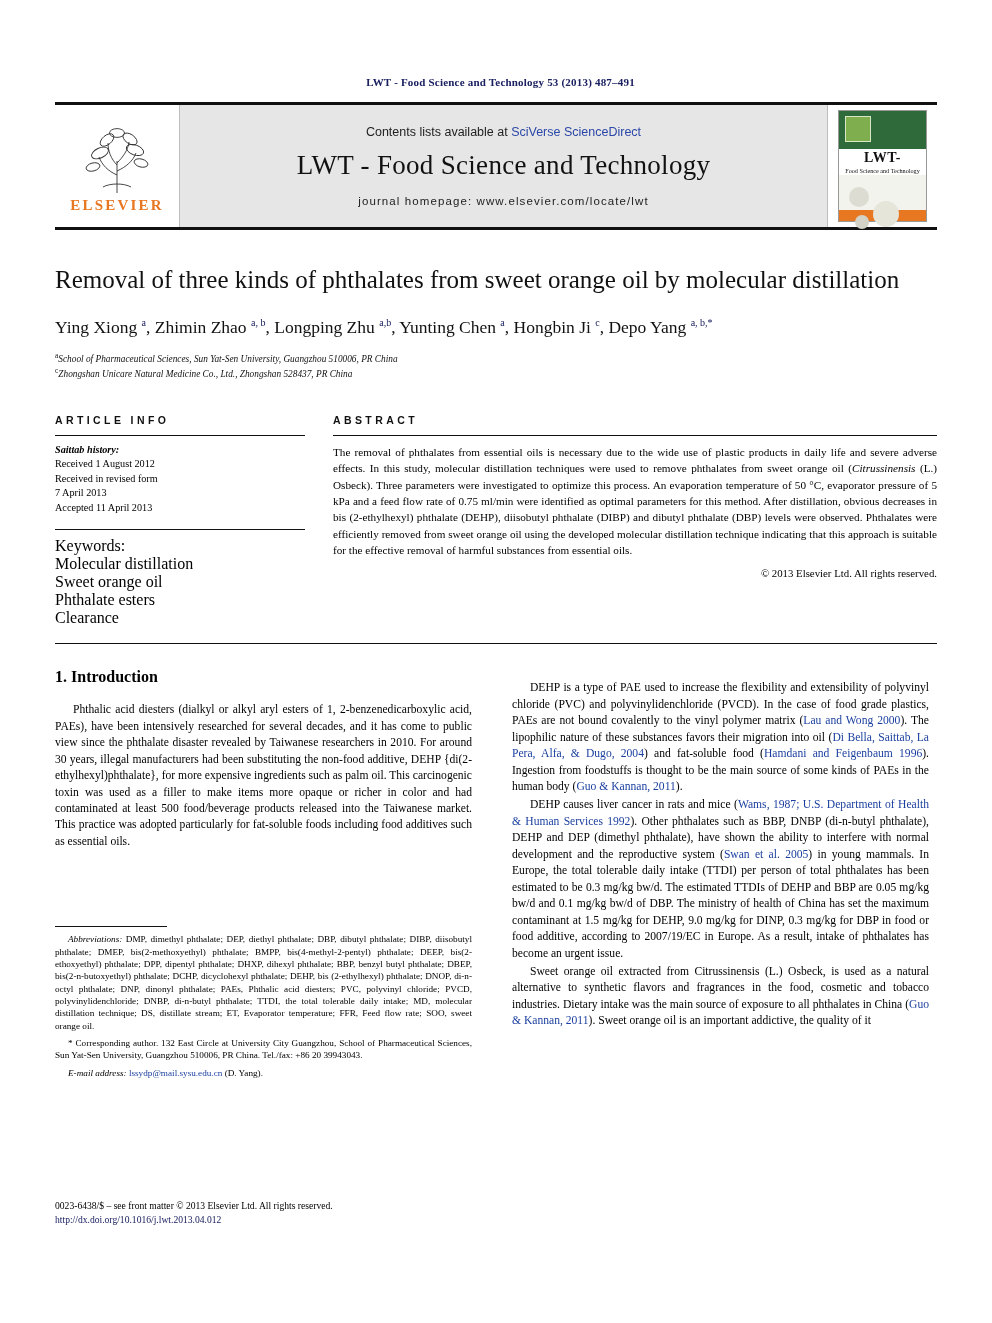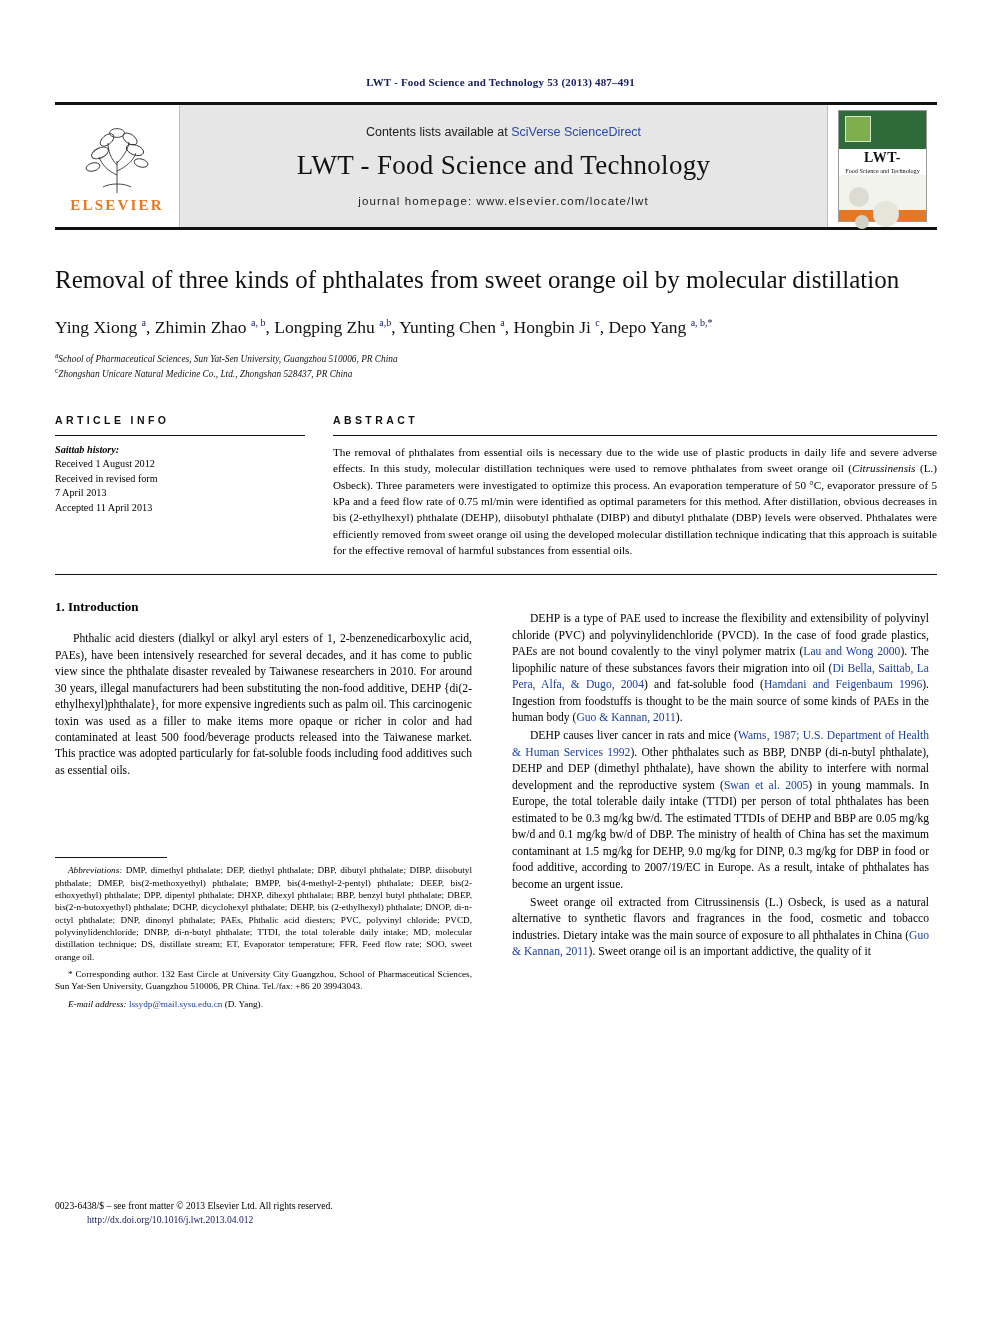--- a/index.html
+++ b/index.html
@@ -173,21 +173,21 @@
 
   
   .body-cols {
     margin: 20px 55px 0 55px;
     display:flex;
     gap: 40px;
   }
   .bcol { width: 417px; flex:0 0 417px; position:relative; }
   h2.secnum {
     font-family:"Liberation Serif", serif;
-    font-size: 13px;
+    font-size: 16px;
     font-weight:700;
     margin: 4px 0 12px 0;
   }
   p.para {
     font-size: 11.6px;
     line-height: 1.42;
     text-align: justify;
     margin: 16px 0 0 0;
     text-indent: 18px;
   }
@@ -212,21 +212,21 @@
   .fn.indent { text-indent: 13px; }
   .fn a, .fn .mail { color:#1a3f9e; }
 
   .pagefoot {
     position:absolute;
     left: 55px;
     top: 1199px;
     font-size: 9.6px;
     line-height:1.45;
   }
-  .pagefoot .doi { color:#1a2060;margin-left:32px; }
+  .pagefoot .doi { color:#1a2060; }
 </style>
 </head>
 <body>
 
 <div class="page">
 
   <div class="running-head">LWT - Food Science and Technology 53 (2013) 487–491</div>
 
   <div class="masthead">
 
@@ -291,26 +291,34 @@
     <div class="col-info">
       <div class="sechead">ARTICLE INFO</div>
       <div class="rule-top"></div>
       <div class="info-body">
         <div class="it">Saittab history:</div>
         <div>Received 1 August 2012</div>
         <div>Received in revised form</div>
         <div>7 April 2013</div>
         <div>Accepted 11 April 2013</div>
       </div>
+      <div class="info-sep">
+        <div class="it">Keywords:</div>
+        <div>Molecular distillation</div>
+        <div>Sweet orange oil</div>
+        <div>Phthalate esters</div>
+        <div>Clearance</div>
+      </div>
     </div>
 
     <div class="col-abs">
       <div class="sechead">ABSTRACT</div>
       <div class="rule-top"></div>
       <div class="abs-body"><span>The removal of phthalates from essential oils is necessary due to the wide use of plastic products in daily life and severe adverse effects. In this study, molecular distillation techniques were used to remove phthalates from sweet orange oil (</span><span class="sp">Citrussinensis</span><span> (L.) Osbeck). Three parameters were investigated to optimize this process. An evaporation temperature of 50 °C, evaporator pressure of 5 kPa and a feed flow rate of 0.75 ml/min were identified as optimal parameters for this method. After distillation, obvious decreases in bis (2-ethylhexyl) phthalate (DEHP), diisobutyl phthalate (DIBP) and dibutyl phthalate (DBP) levels were observed. Phthalates were efficiently removed from sweet orange oil using the developed molecular distillation technique indicating that this approach is suitable for the effective removal of harmful substances from essential oils.</span></div>
+      <div class="copyline">© 2013 Elsevier Ltd. All rights reserved.</div>
     </div>
   </div>
 
   <div class="body-cols">
 
     <div class="bcol">
       <h2 class="secnum">1.  Introduction</h2>
       <p class="para">Phthalic acid diesters (dialkyl or alkyl aryl esters of 1, 2-benzenedicarboxylic acid, PAEs), have been intensively researched for several decades, and it has come to public view since the phthalate disaster revealed by Taiwanese researchers in 2010. For around 30 years, illegal manufacturers had been substituting the non-food additive, DEHP {di(2-ethylhexyl)phthalate}, for more expensive ingredients such as palm oil. This carcinogenic toxin was used as a filler to make items more opaque or richer in color and had contaminated at least 500 food/beverage products released into the Taiwanese market. This practice was adopted particularly for fat-soluble foods including food additives such as essential oils.</p>
 
       <div class="footnotes">

